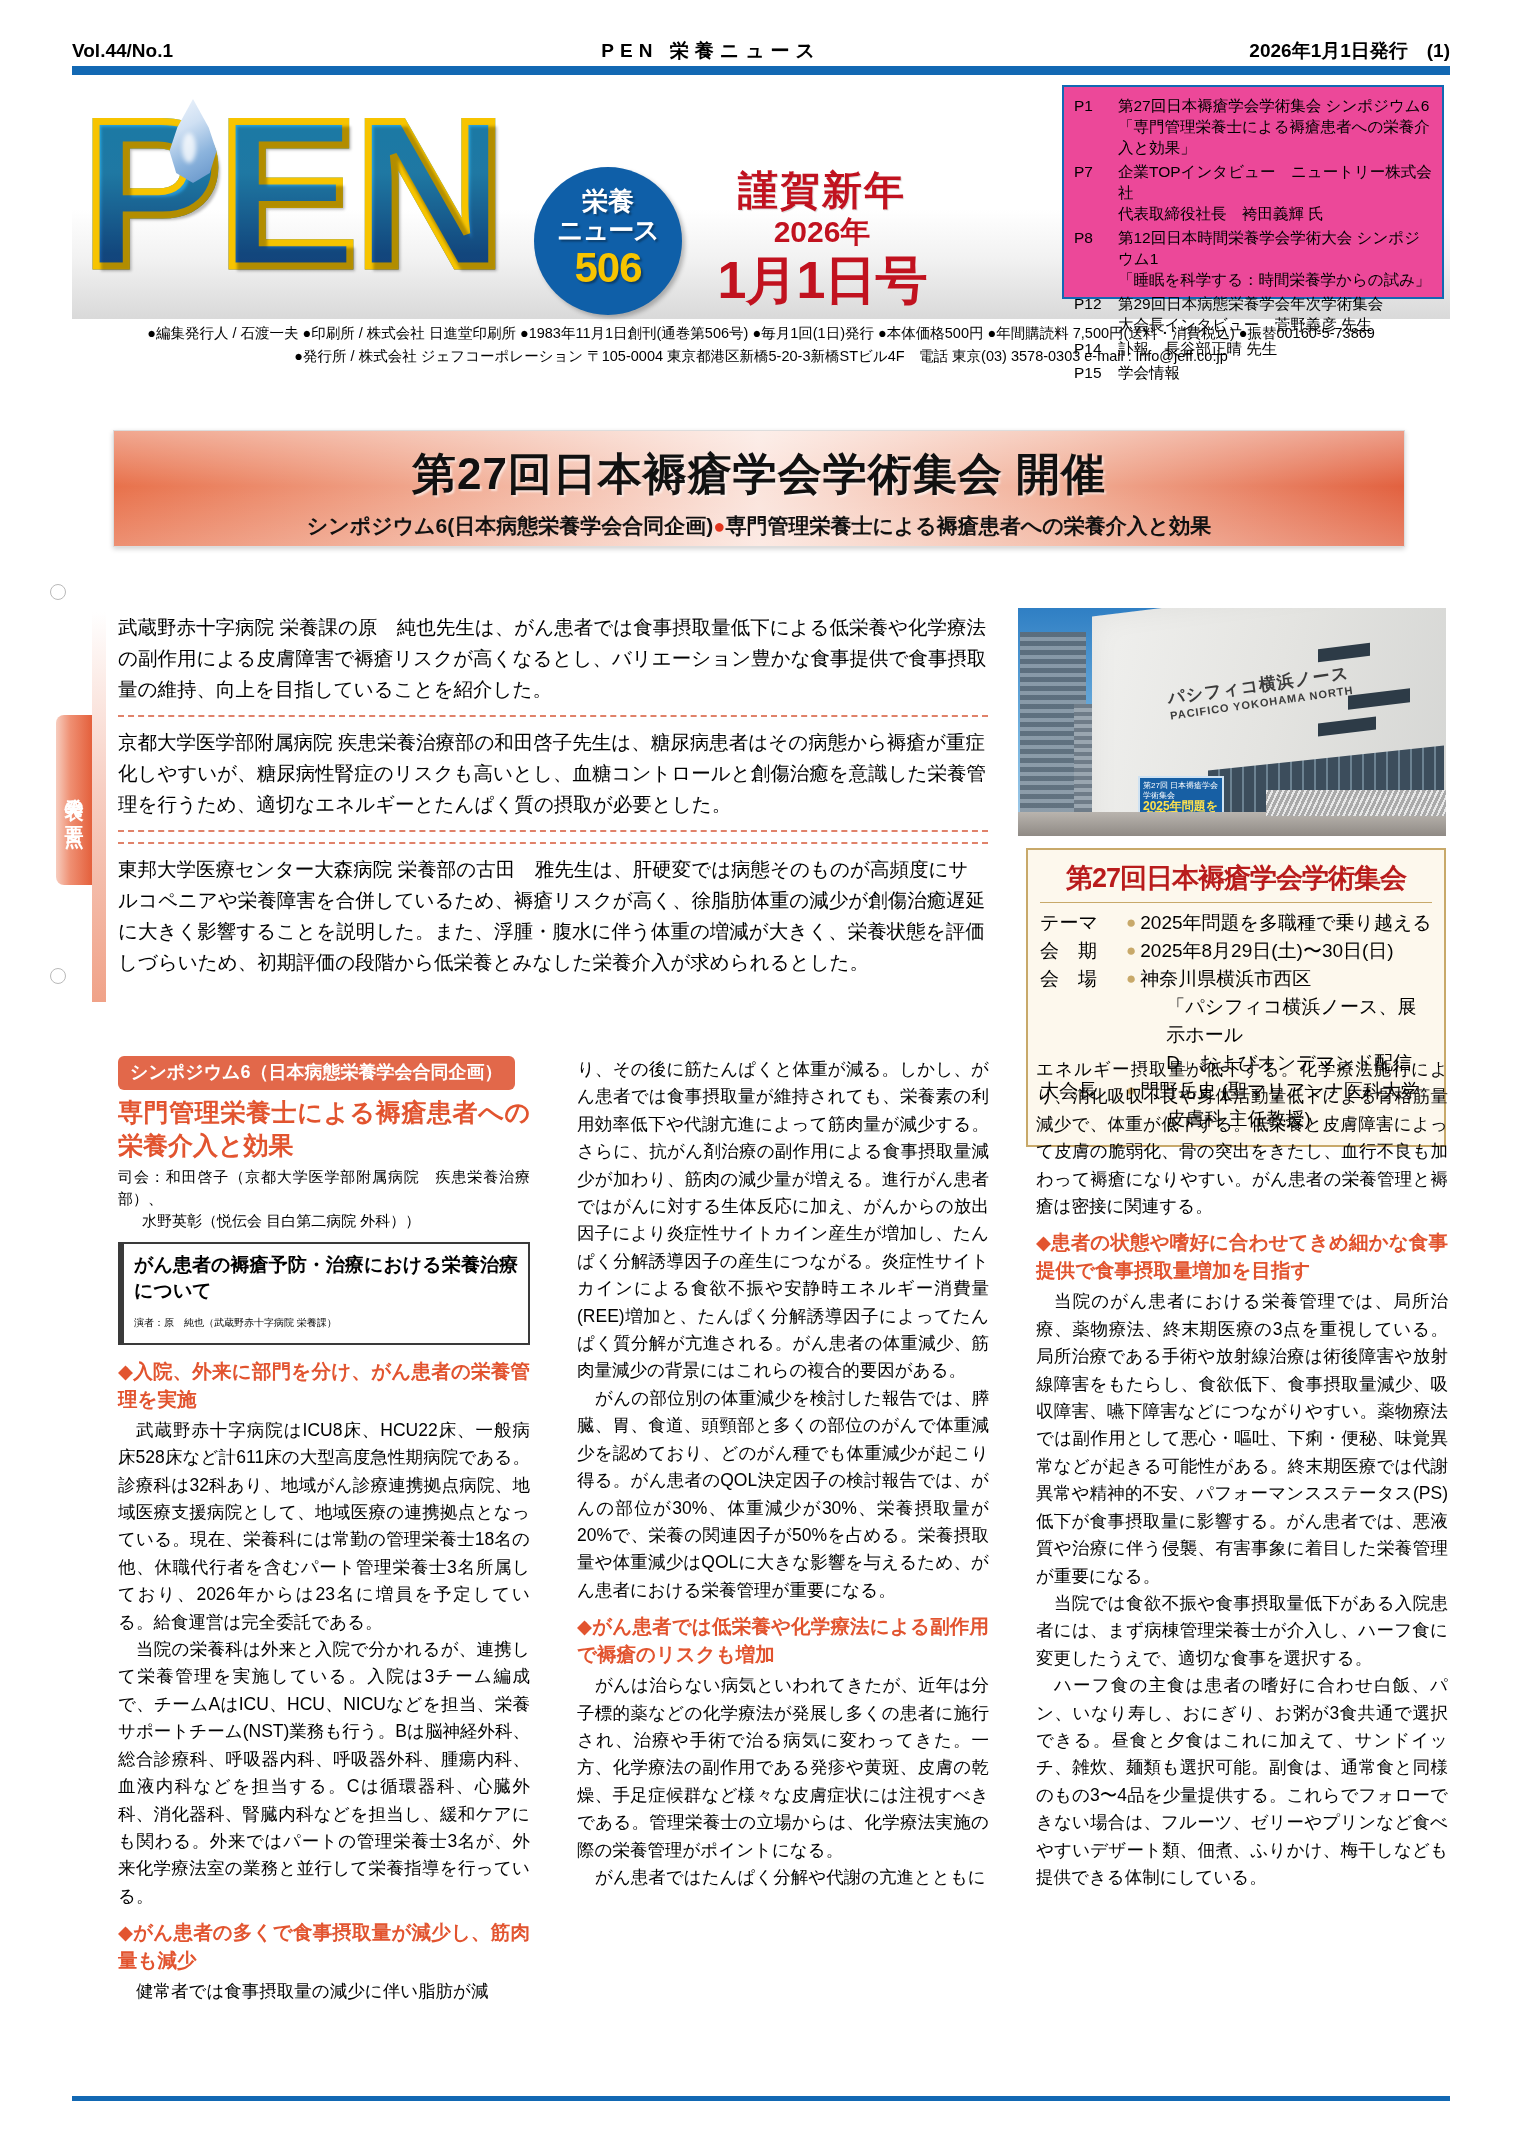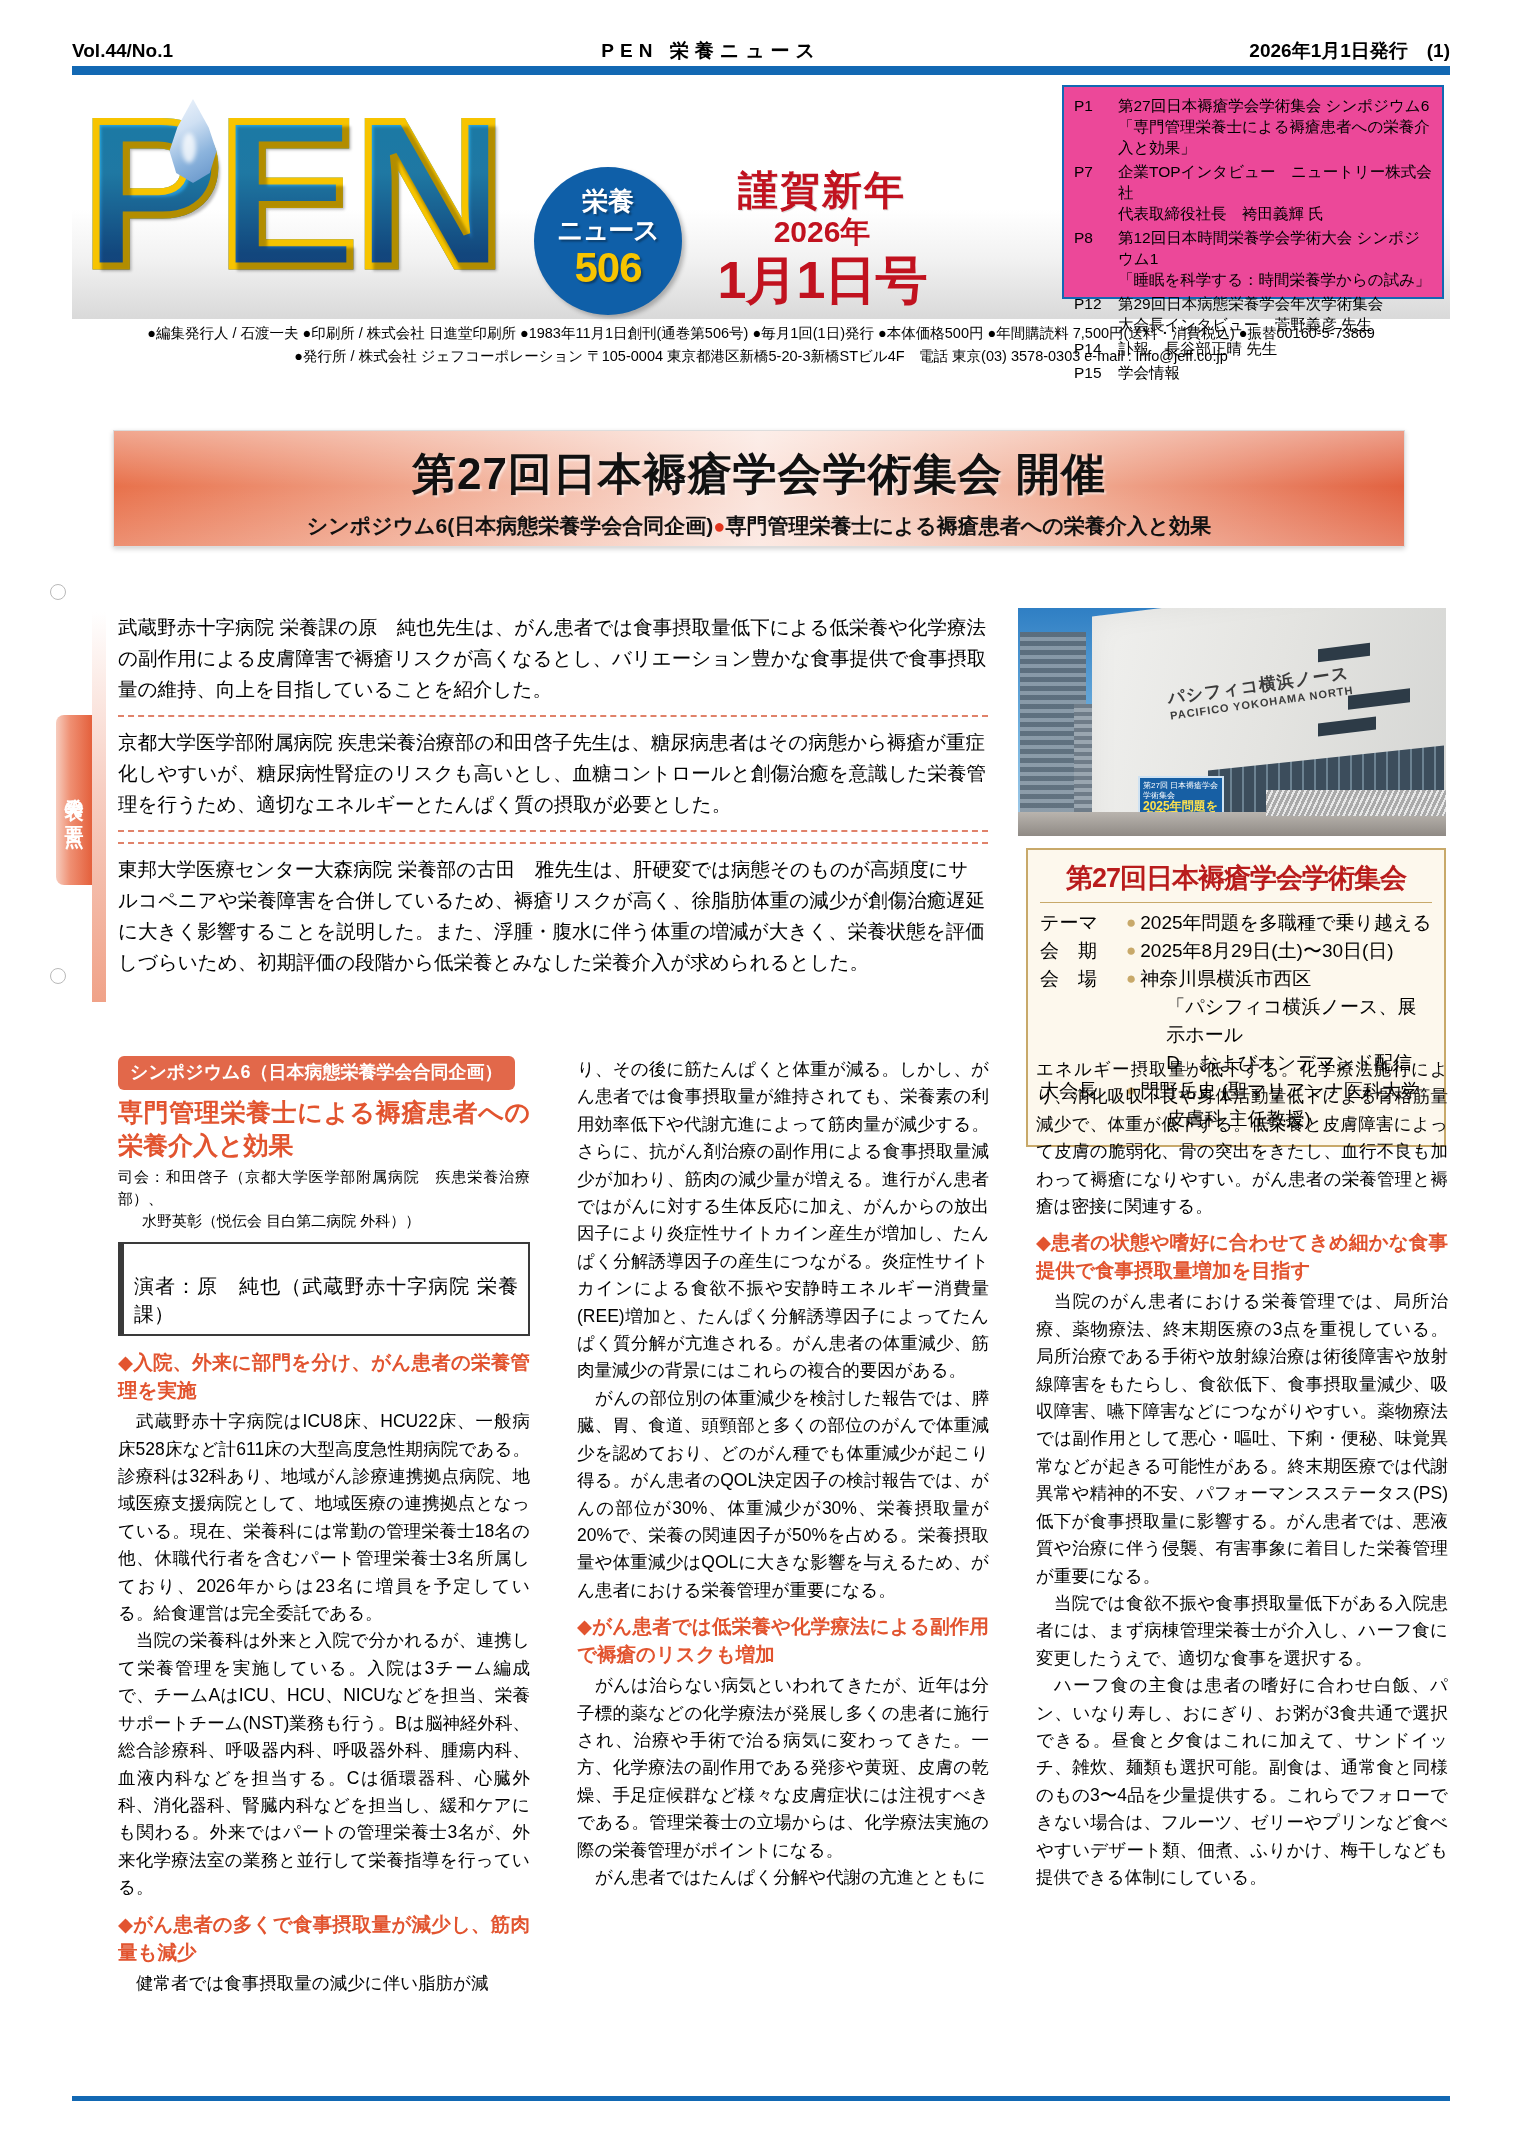--- a/index.html
+++ b/index.html
@@ -441,22 +441,22 @@
     border-left: 6px solid #3a3a3a;
     padding: 8px 10px 6px 10px;
     margin-bottom: 12px;
   }
   .talk-title {
     font-size: 19px;
     font-weight: bold;
     line-height: 26px;
   }
   .talk-speaker {
-    font-size: 20px;
-    margin-top: 21px;
+    font-size: 10px;
+    margin-top: 5px;
   }
 
   .subhead {
     color: #e2542f;
     font-size: 19.5px;
     font-weight: bold;
     line-height: 28px;
     margin: 8px 0 4px 0;
   }
   .body-p {
@@ -609,20 +609,21 @@
   <div class="cols">
 
     <div class="col c1">
       <span class="sympo-tag">シンポジウム6（日本病態栄養学会合同企画）</span>
       <div class="sympo-title">専門管理栄養士による褥瘡患者への栄養介入と効果</div>
       <div class="chair">
         <span>司会：和田啓子（京都大学医学部附属病院　疾患栄養治療部）、</span>
         <span class="indent">水野英彰（悦伝会 目白第二病院 外科））</span>
       </div>
       <div class="talk-box">
+        <div class="talk-title">がん患者の褥瘡予防・治療における栄養治療について</div>
         <div class="talk-speaker">演者：原　純也（武蔵野赤十字病院 栄養課）</div>
       </div>
       <div class="subhead">◆入院、外来に部門を分け、がん患者の栄養管理を実施</div>
       <p class="body-p">武蔵野赤十字病院はICU8床、HCU22床、一般病床528床など計611床の大型高度急性期病院である。診療科は32科あり、地域がん診療連携拠点病院、地域医療支援病院として、地域医療の連携拠点となっている。現在、栄養科には常勤の管理栄養士18名の他、休職代行者を含むパート管理栄養士3名所属しており、2026年からは23名に増員を予定している。給食運営は完全委託である。</p>
       <p class="body-p">当院の栄養科は外来と入院で分かれるが、連携して栄養管理を実施している。入院は3チーム編成で、チームAはICU、HCU、NICUなどを担当、栄養サポートチーム(NST)業務も行う。Bは脳神経外科、総合診療科、呼吸器内科、呼吸器外科、腫瘍内科、血液内科などを担当する。Cは循環器科、心臓外科、消化器科、腎臓内科などを担当し、緩和ケアにも関わる。外来ではパートの管理栄養士3名が、外来化学療法室の業務と並行して栄養指導を行っている。</p>
       <div class="subhead">◆がん患者の多くで食事摂取量が減少し、筋肉量も減少</div>
       <p class="body-p">健常者では食事摂取量の減少に伴い脂肪が減</p>
     </div>
 
     <div class="col c2">

